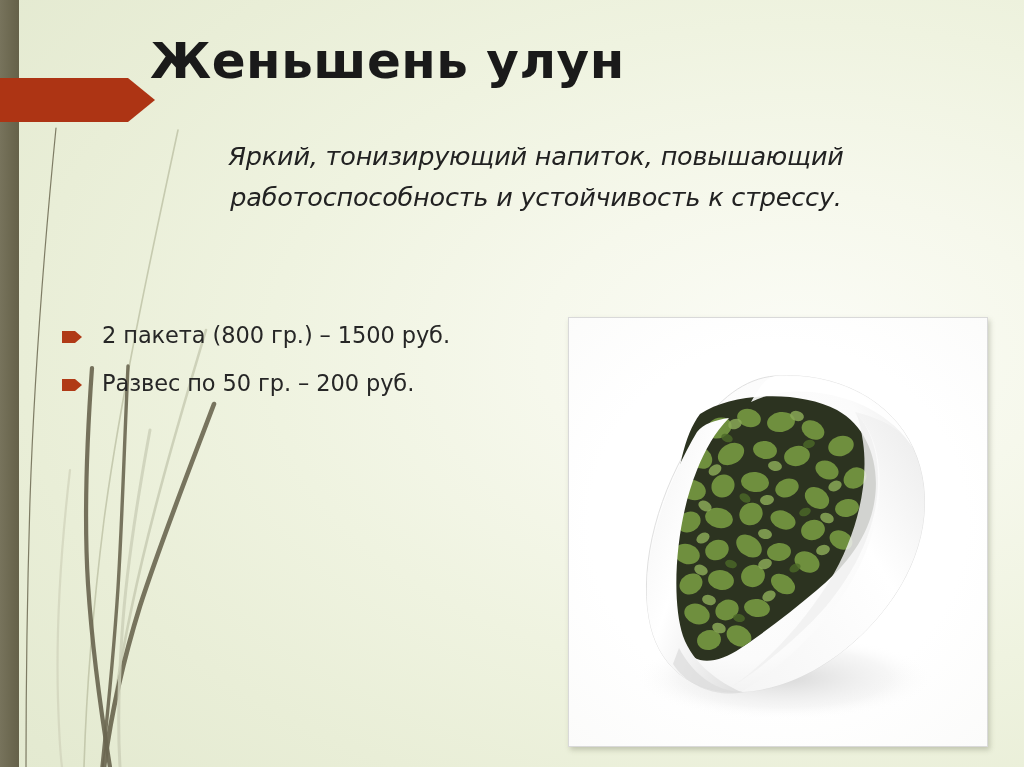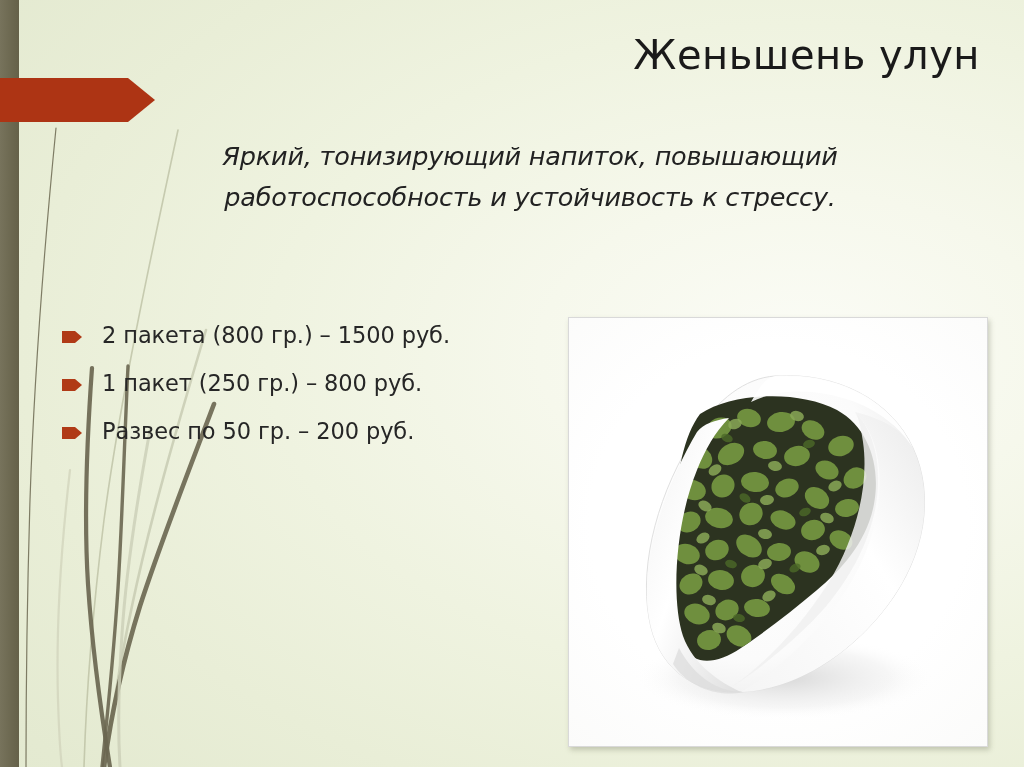--- a/index.html
+++ b/index.html
@@ -55,33 +55,33 @@
     height: 767px;
     pointer-events: none;
   }
 
   
   .title {
     position: absolute;
     left: 150px;
     top: 34px;
     width: 830px;
-    text-align: right;
-    font-size: 40px;
-    font-weight: 400;
+    text-align: left;
+    font-size: 50px;
+    font-weight: 700;
     letter-spacing: 0.5px;
     color: #1a1a1a;
     font-family: "DejaVu Sans", sans-serif;
     line-height: 1.08;
   }
 
   
   .subtitle {
     position: absolute;
-    left: 130px;
+    left: 136px;
     top: 136px;
     width: 800px;
     text-align: center;
     font-size: 25.5px;
     font-style: italic;
     color: #222222;
     line-height: 1.62;
     font-family: "DejaVu Sans", sans-serif;
     letter-spacing: -0.2px;
   }
@@ -183,26 +183,20 @@
 
   <div class="bullets">
 
     <div class="bullet-row">
       <div class="bullet-marker">
           <span></span>
         </div>
       <div class="bullet-text">2 пакета (800 гр.) – 1500 руб.</div>
     </div>
 
-    <div class="bullet-row">
-      <div class="bullet-marker">
-          <span></span>
-        </div>
-      <div class="bullet-text">1 пакет (250 гр.) – 800 руб.</div>
-    </div>
 
     <div class="bullet-row">
       <div class="bullet-marker">
           <span></span>
         </div>
       <div class="bullet-text">Развес по 50 гр. – 200 руб.</div>
     </div>
 
   </div>
 

